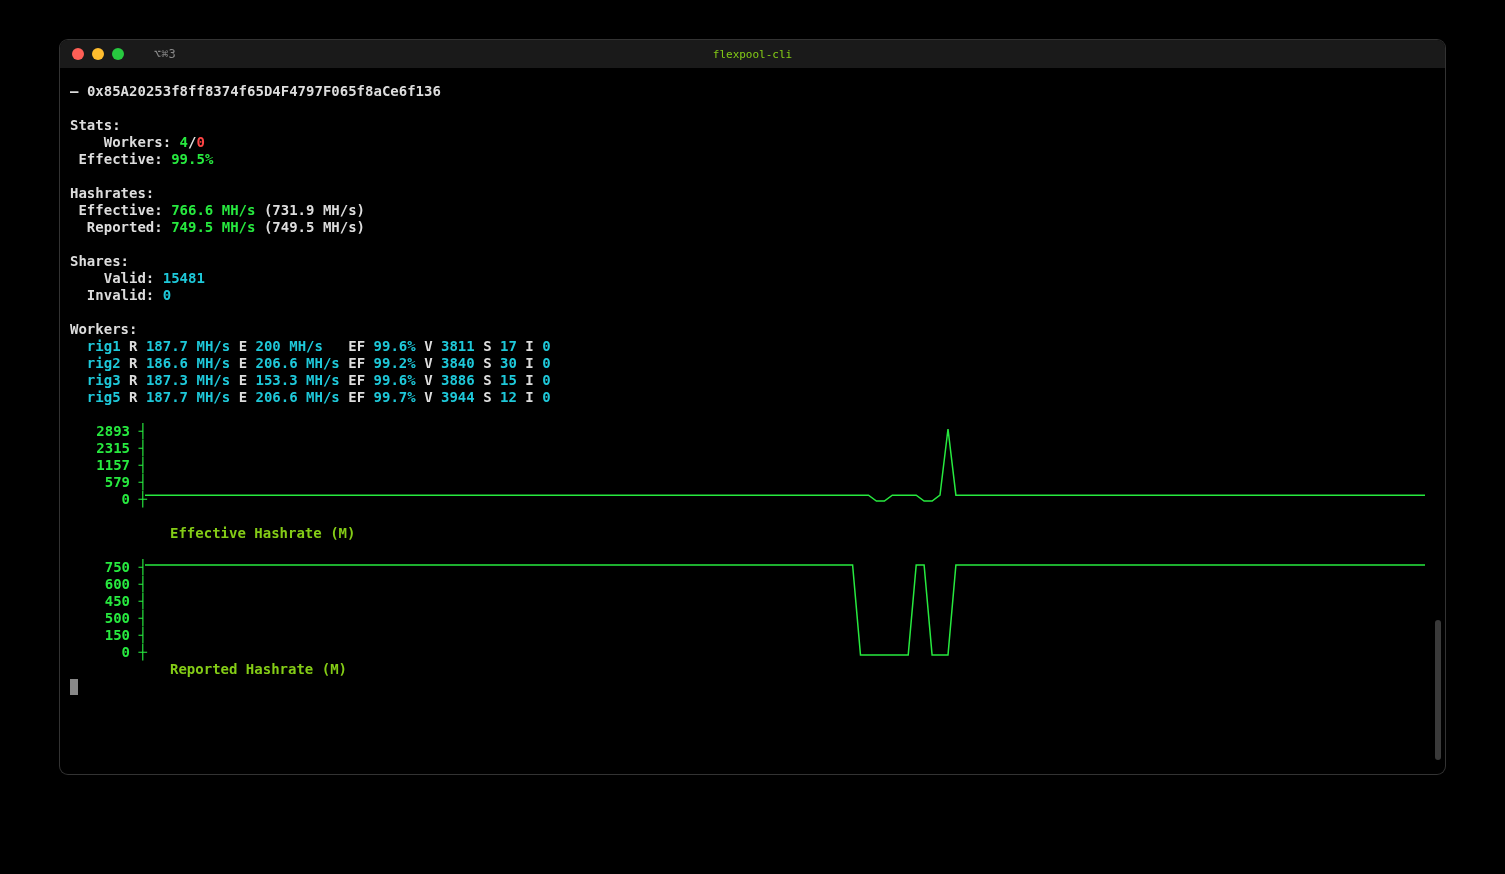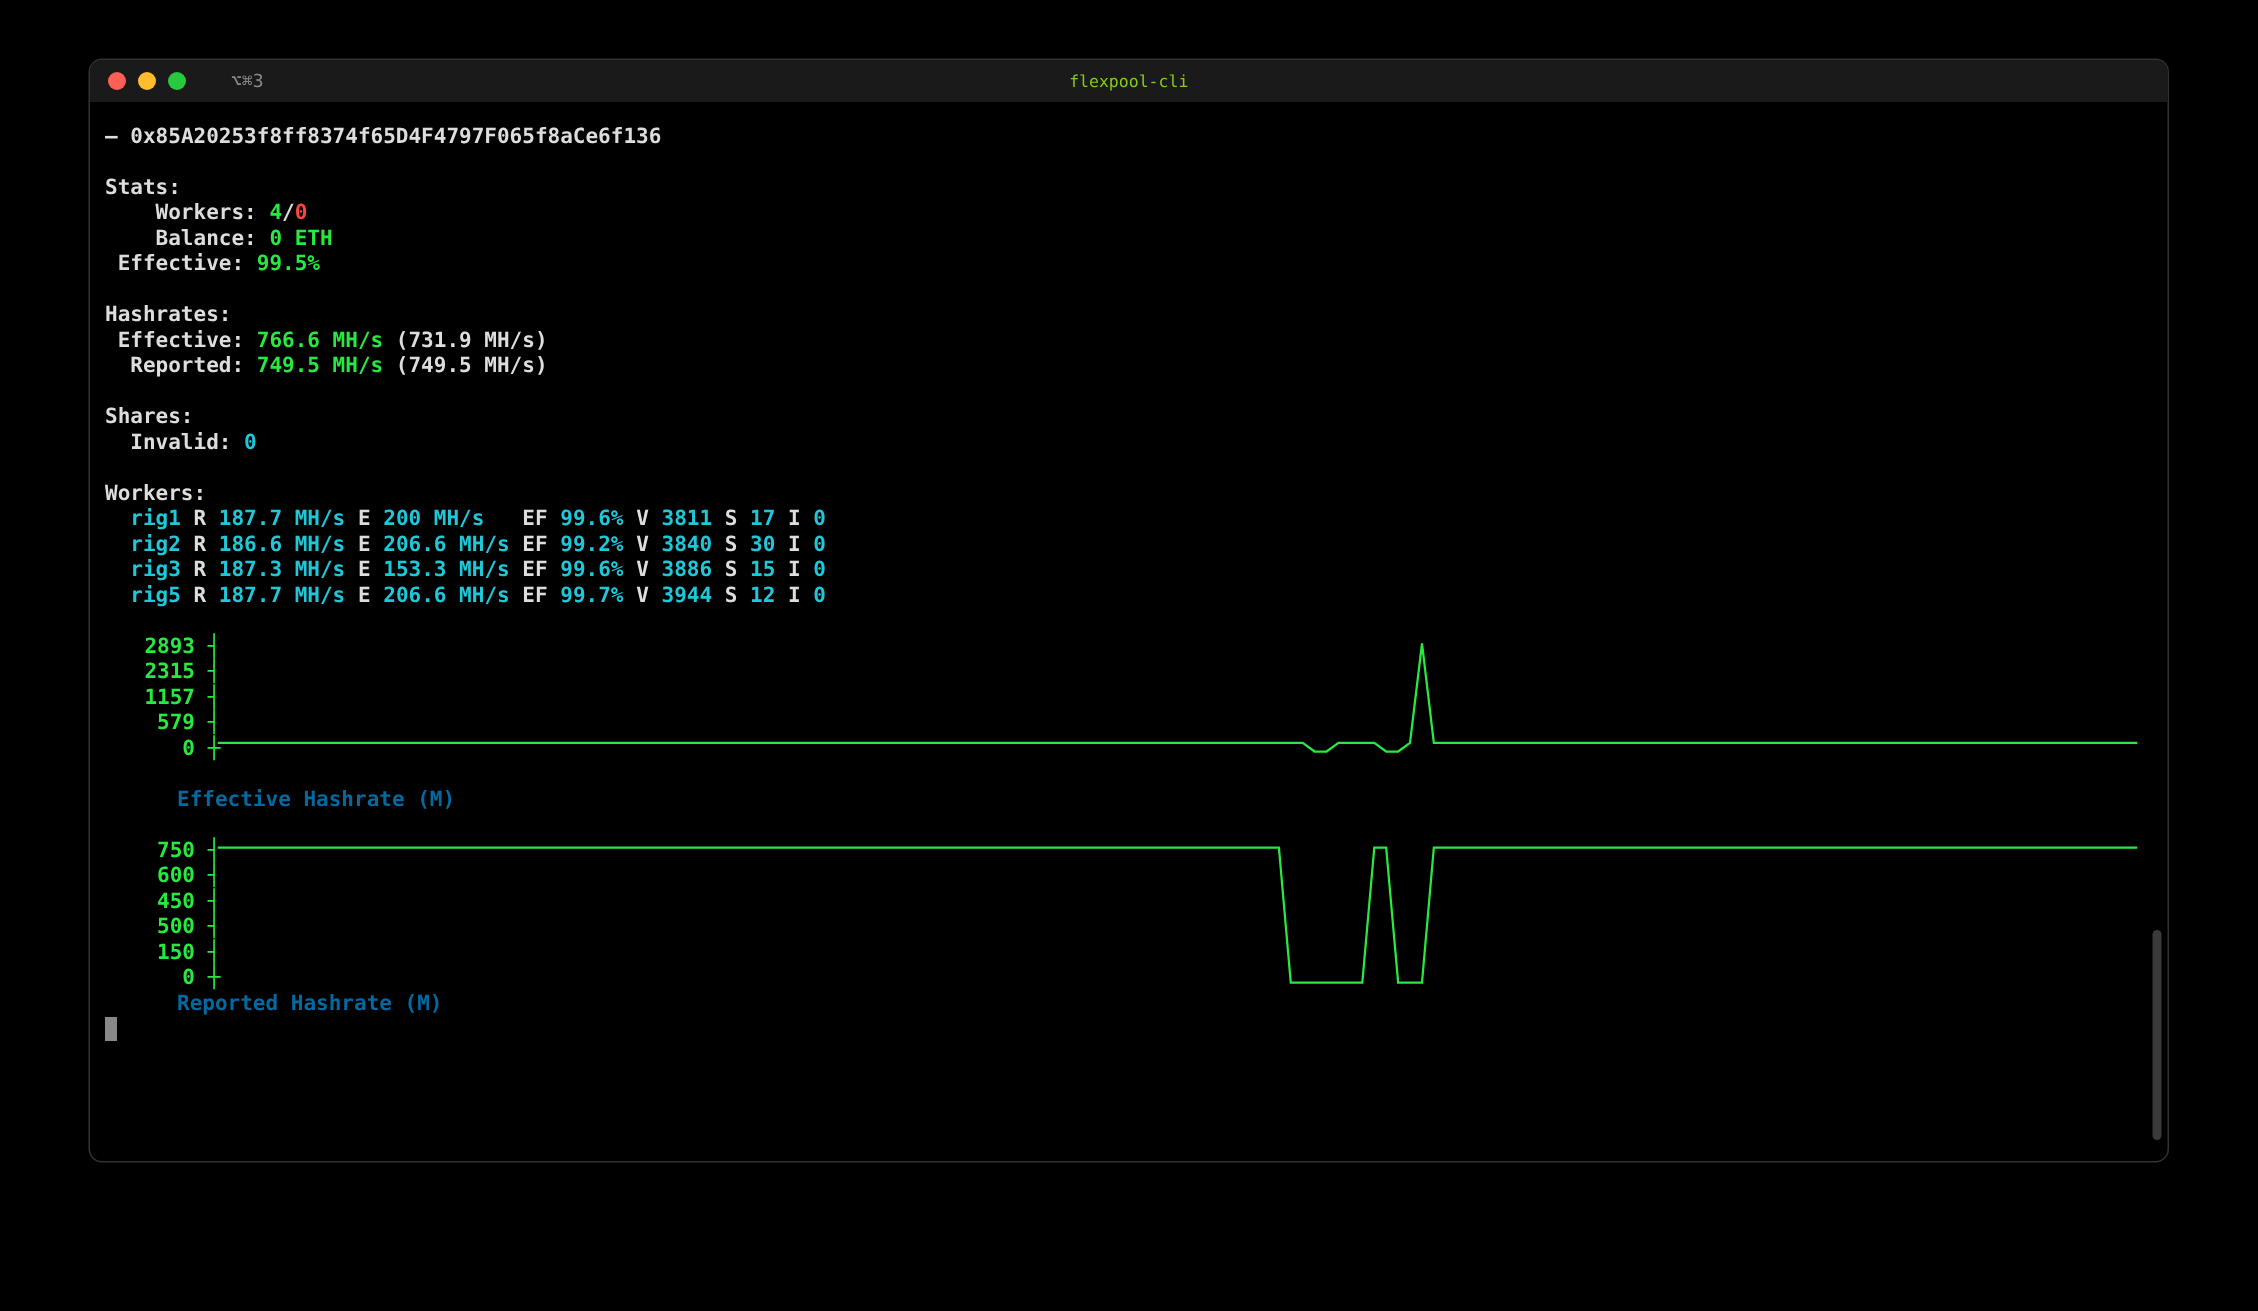--- a/index.html
+++ b/index.html
@@ -65,22 +65,22 @@
       color: #27e93f;
     }
     .tick { color: #27e93f; }
     .chart-area { position: relative; height: 102px; }
     .chart-svg {
       position: absolute;
       left: 75px;
       top: 0;
     }
     .chart-label {
-      color: #0369a1;
-      margin-left: 48px;
+      color: #84cc16;
+      margin-left: 100px;
     }
     .cursor {
       display: inline-block;
       width: 8px;
       height: 16px;
       background: #888;
       vertical-align: middle;
     }
     .scrollbar {
       position: absolute;
@@ -105,30 +105,30 @@
     <span class="tab-label">⌥⌘3</span>
     <span class="title-center">flexpool-cli</span>
   </div>
 
   <div class="content">
     <div class="line"><span class="w">–</span> <span class="w">0x85A20253f8ff8374f65D4F4797F065f8aCe6f136</span></div>
     <div class="line">&nbsp;</div>
 
     <div class="line w">Stats:</div>
     <div class="line">  <span class="w">  Workers:</span> <span class="g">4</span><span class="w">/</span><span class="r">0</span></div>
-    <div class="line">  <span class="w">  Balance:</span> <span class="g">0 ETH</span></div>
     <div class="line"> <span class="w">Effective:</span> <span class="g">99.5%</span></div>
     <div class="line">&nbsp;</div>
 
     <div class="line w">Hashrates:</div>
     <div class="line"><span class="w"> Effective:</span> <span class="g">766.6 MH/s</span> <span class="w">(731.9 MH/s)</span></div>
     <div class="line"><span class="w">  Reported:</span> <span class="g">749.5 MH/s</span> <span class="w">(749.5 MH/s)</span></div>
     <div class="line">&nbsp;</div>
 
     <div class="line w">Shares:</div>
+    <div class="line">  <span class="w">  Valid:</span> <span class="c">15481</span></div>
     <div class="line">  <span class="w">Invalid:</span> <span class="c">0</span></div>
     <div class="line">&nbsp;</div>
 
     <div class="line w">Workers:</div>
     <div id="workers-rows">
         <div class="line">  <span class="c">rig1</span> <span class="w">R</span> <span class="c">187.7 MH/s</span> <span class="w">E</span> <span class="c">200 MH/s  </span> <span class="w">EF</span> <span class="c">99.6%</span> <span class="w">V</span> <span class="c">3811</span> <span class="w">S</span> <span class="c">17</span> <span class="w">I</span> <span class="c">0</span></div>
         <div class="line">  <span class="c">rig2</span> <span class="w">R</span> <span class="c">186.6 MH/s</span> <span class="w">E</span> <span class="c">206.6 MH/s</span> <span class="w">EF</span> <span class="c">99.2%</span> <span class="w">V</span> <span class="c">3840</span> <span class="w">S</span> <span class="c">30</span> <span class="w">I</span> <span class="c">0</span></div>
         <div class="line">  <span class="c">rig3</span> <span class="w">R</span> <span class="c">187.3 MH/s</span> <span class="w">E</span> <span class="c">153.3 MH/s</span> <span class="w">EF</span> <span class="c">99.6%</span> <span class="w">V</span> <span class="c">3886</span> <span class="w">S</span> <span class="c">15</span> <span class="w">I</span> <span class="c">0</span></div>
         <div class="line">  <span class="c">rig5</span> <span class="w">R</span> <span class="c">187.7 MH/s</span> <span class="w">E</span> <span class="c">206.6 MH/s</span> <span class="w">EF</span> <span class="c">99.7%</span> <span class="w">V</span> <span class="c">3944</span> <span class="w">S</span> <span class="c">12</span> <span class="w">I</span> <span class="c">0</span></div>
       </div>

